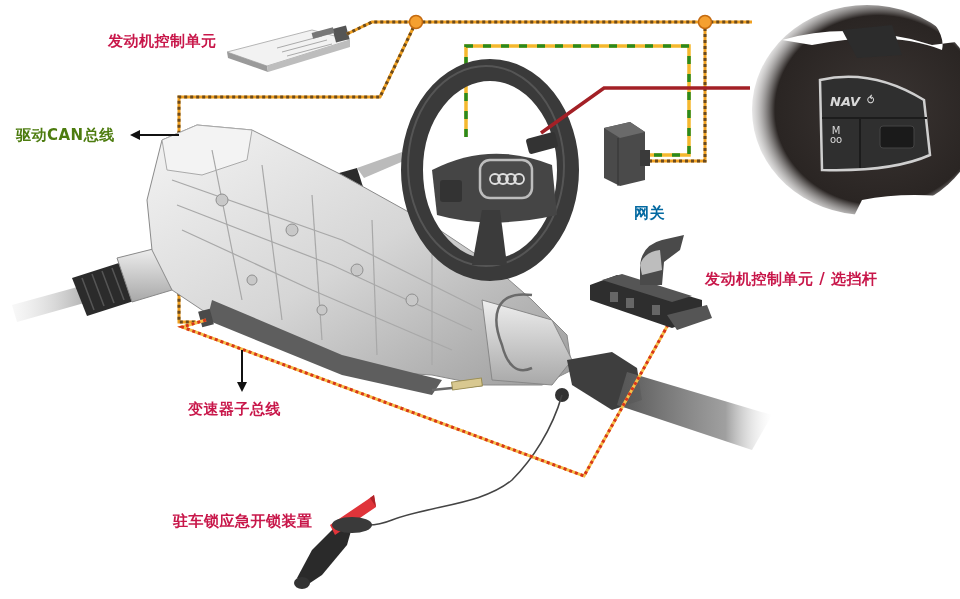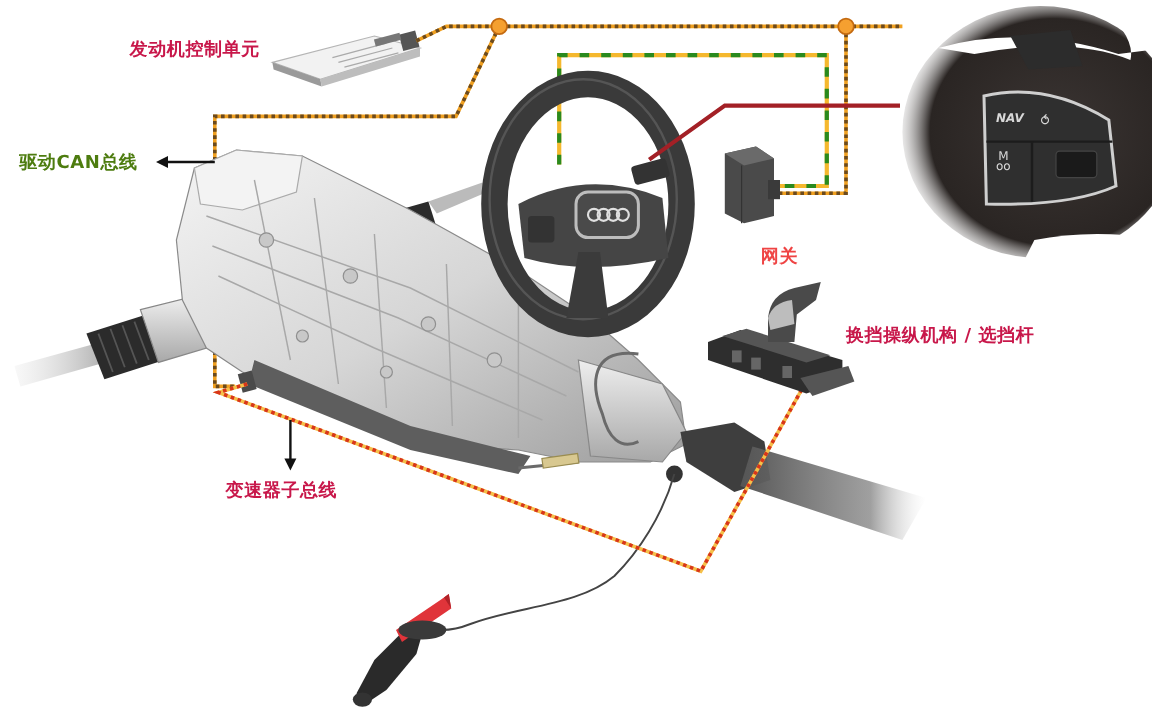--- a/index.html
+++ b/index.html
@@ -210,24 +210,25 @@
     <polygon points="118,135 128,130 128,140" fill="#111"></polygon>
   </g>
   <g>
     <line x1="230" y1="350" x2="230" y2="384" stroke="#111" stroke-width="2"></line>
     <polygon points="230,392 225,382 235,382" fill="#111"></polygon>
   </g>
 </svg>
 
 <div class="label" style="left:96px;top:32px;color:#c8174a;">发动机控制单元</div>
 <div class="label" style="left:4px;top:126px;color:#4d7c0f;">驱动CAN总线</div>
-<div class="label" style="left:622px;top:204px;color:#ef4444;">网关</div>
-<div class="label" style="left:693px;top:270px;color:#c8174a;">换挡操纵机构 / 选挡杆</div>
+<div class="label" style="left:622px;top:204px;color:#0369a1;">网关</div>
+<div class="label" style="left:693px;top:270px;color:#c8174a;">发动机控制单元 / 选挡杆</div>
 <div class="label" style="left:176px;top:400px;color:#c8174a;font-family:Liberation Serif, serif;">变速器子总线</div>
-
-<div style="position:absolute;left:818px;top:94px;color:#d8d8d8;font-size:10px;font-weight:bold;font-style:italic;">NAV</div>
+<div class="label" style="left:161px;top:512px;color:#c8174a;">驻车锁应急开锁装置</div>
+
+<div style="position:absolute;left:818px;top:94px;color:#d8d8d8;font-size:13px;font-weight:bold;font-style:italic;">NAV</div>
 <div style="position:absolute;left:855px;top:94px;color:#d8d8d8;font-size:11px;">⥀</div>
 <div style="position:absolute;left:818px;top:126px;color:#d8d8d8;font-size:10px;line-height:9px;text-align:center;">
   <div>M</div>
   <div>oo</div>
 </div>
 
 </div>
 
 </body></html>

